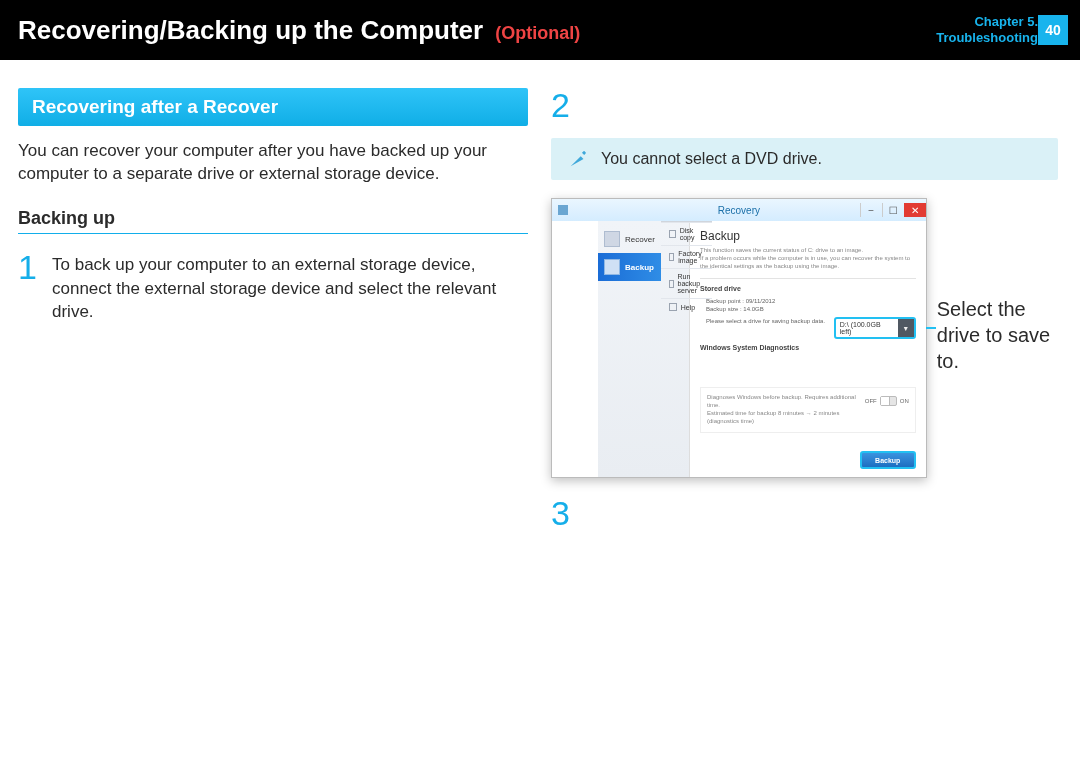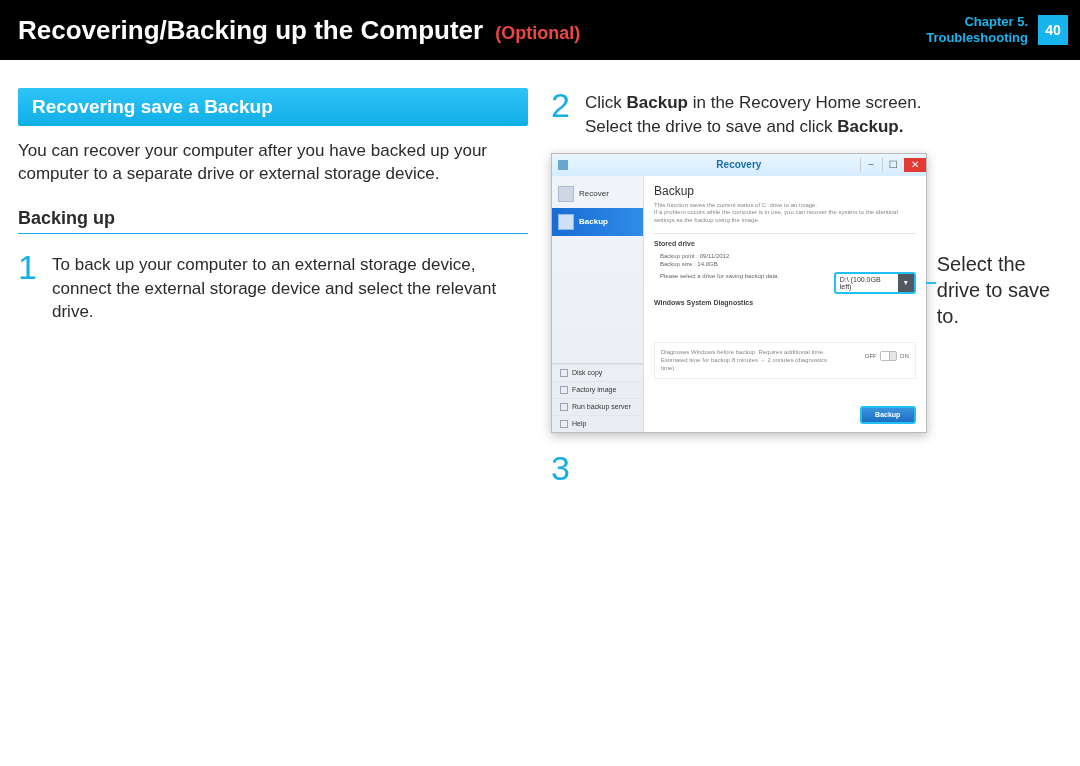--- a/index.html
+++ b/index.html
@@ -17,21 +17,21 @@
     background: #000;
     color: #fff;
     display: flex;
     align-items: center;
     justify-content: space-between;
     padding: 0 12px 0 18px;
   }
   .header-title { display: flex; align-items: baseline; gap: 12px; }
   .header-title h1 { font-size: 26px; font-weight: 700; margin: 0; }
   .header-title .opt { font-size: 18px; font-weight: 600; color: #ef4444; }
-  .header-right { display: flex; align-items: center; gap: 10px; }
+  .header-right { display: flex; align-items: center; }
   .chap-text { color: #18b4ed; text-align: right; font-size: 13px; font-weight: 700; line-height: 1.2; }
   .page-badge {
     width: 30px; height: 30px; background: #18b4ed; color: #fff;
     display: flex; align-items: center; justify-content: center;
     font-size: 14px; font-weight: 600;
   }
   .page-body {
     display: flex;
     gap: 22px;
     padding: 28px 18px 0 18px;
@@ -96,34 +96,34 @@
   .app-titlebar {
     height: 22px;
     background: linear-gradient(#eaf6ff,#d4ecff);
     display: flex;
     align-items: center;
     font-size: 10px;
     color: #1a6fa8;
     position: relative;
   }
   .app-titlebar .tb-logo { width: 10px; height: 10px; background: #6aa6d2; margin: 0 6px; }
-  .app-titlebar .tb-title { position: absolute; left: 50%; transform: translateX(-50%); font-weight: 700; }
+  .app-titlebar .tb-title { position: absolute; left: 50%; transform: translateX(-50%); font-weight: 400; }
   .tb-btns { margin-left: auto; display: flex; }
   .tb-btns span {
     width: 22px; height: 14px; border-left: 1px solid #ccc;
     display: inline-flex; align-items: center; justify-content: center;
     font-size: 10px; color: #555;
   }
   .tb-btns span.close { background: #e23b33; color: #fff; border-color: #e23b33; }
   .app-content { display: flex; height: 256px; }
   .app-sidebar {
     width: 92px;
     background: linear-gradient(#f1f4f8,#e9edf2);
     border-right: 1px solid #ddd;
-    display: flex; flex-direction: column; justify-content: space-between;
+    display: flex; flex-direction: row; justify-content: space-between; margin-left: 46px;
   }
   .side-top { padding: 4px 0; }
   .side-item {
     display: flex; align-items: center; gap: 5px;
     padding: 6px 6px; font-size: 8px; color: #333;
   }
   .side-item .si-ico {
     width: 16px; height: 16px; background: #cfd7e4; border: 1px solid #aebcd0;
   }
   .side-item.selected {
@@ -218,38 +218,42 @@
       <div>Chapter 5.</div>
       <div>Troubleshooting</div>
     </div>
     <div class="page-badge">40</div>
   </div>
 </div>
 
 <div class="page-body">
 
   <div class="col">
-    <div class="section-bar">Recovering save a Backup</div>
+    <div class="section-bar">Recovering after a Recover</div>
     <p class="body-text">You can recover your computer after you have backed up your computer to a separate drive or external storage device.</p>
     <div class="subhead">Backing up</div>
     <div class="numitem">
       <div class="num">1</div>
       <div class="txt">To back up your computer to an external storage device, connect the external storage device and select the relevant drive.</div>
     </div>
   </div>
 
   <div class="col">
     <div class="numitem">
       <div class="num">2</div>
-      <div class="txt">
-        <span>Click </span><b>Backup</b><span style="white-space:pre-line;"> in the Recovery Home screen.
-Select the drive to save and click </span><b>Backup.</b>
-      </div>
-    </div>
-
+    </div>
+
+    <div class="note-box">
+      <span class="note-icon">
+        <svg width="22" height="22" viewBox="0 0 24 24">
+            <path fill="#3ea8da" d="M4 20l14-8-3-3L4 20zm14.7-12.3l1.6-1.6c.4-.4.4-1 0-1.4l-1-1c-.4-.4-1-.4-1.4 0l-1.6 1.6 2.4 2.4z"></path>
+          </svg>
+      </span>
+      <span>You cannot select a DVD drive.</span>
+    </div>
 
     <div class="callout-row">
 
       <div class="app-window" style="position:relative;">
         <div class="app-titlebar">
           <span class="tb-logo"></span>
           <span class="tb-title">Recovery</span>
           <span class="tb-btns">
             <span>−</span>
             <span>☐</span>

